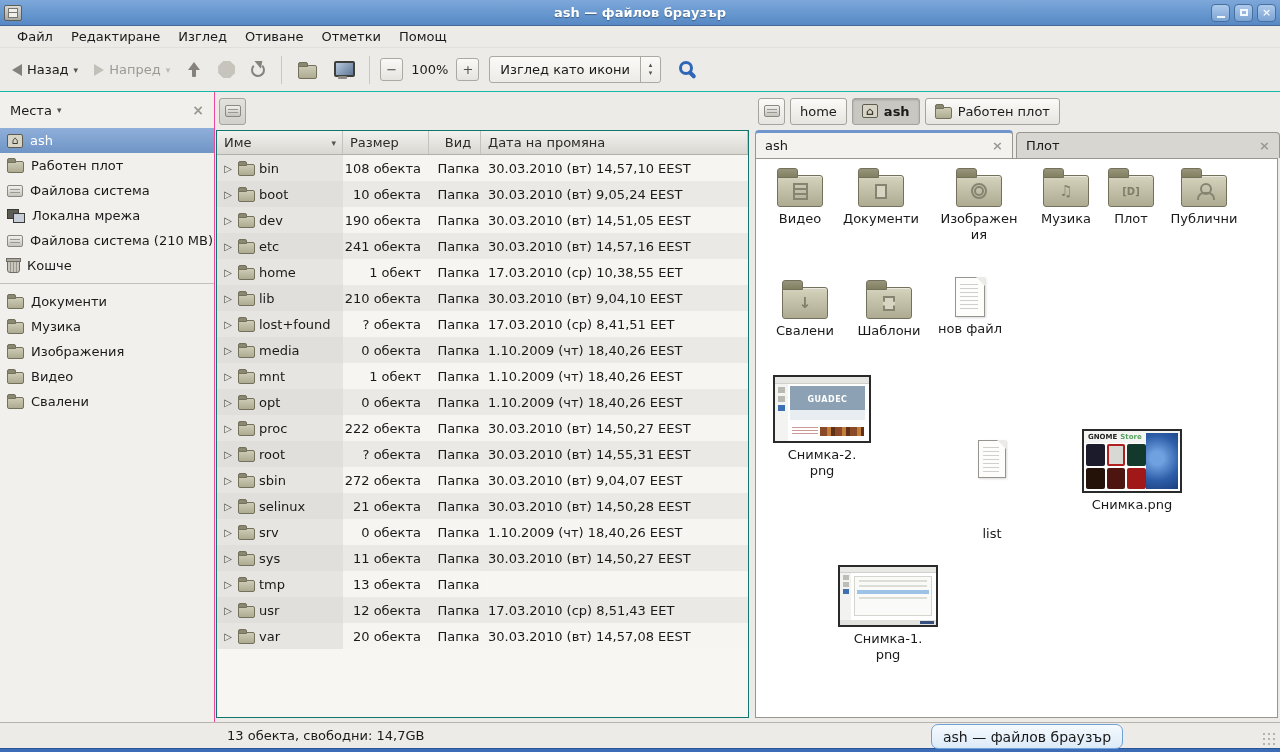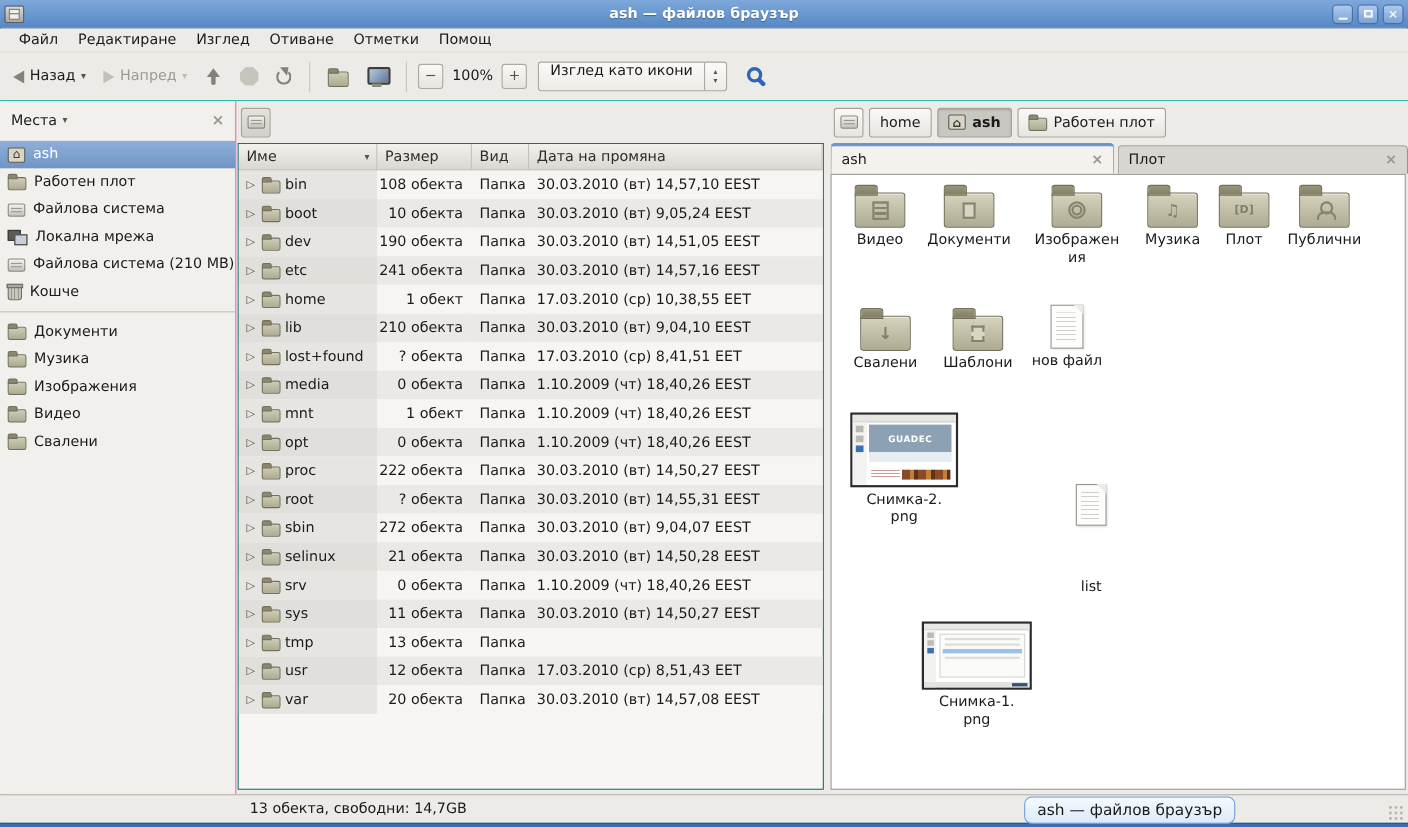--- a/index.html
+++ b/index.html
@@ -57,21 +57,21 @@
   .sfolder::before { content:""; position:absolute; top:-4px; left:-1px; width:8px; height:3px;
     background:#8A8871; border:1px solid #73715C; border-radius:2px 2px 0 0; }
   .compicon { position:relative; width:20px; height:18px; }
   .compicon::before { content:""; position:absolute; top:0; left:1px; width:17px; height:12px;
     background:linear-gradient(135deg,#B7C9DE,#5E7795); border:2px solid #3E3E3A; border-radius:2px; }
   .compicon::after { content:""; position:absolute; bottom:0; left:5px; width:9px; height:3px; background:#8B8B84; border-radius:1px; }
   .zbtn { width:23px; height:23px; border:1px solid #ABA9A2; border-radius:3px;
     background:linear-gradient(#FAF9F7,#E6E4DF); display:flex; align-items:center; justify-content:center;
     font-size:13px; color:#55534C; }
   .zoomlabel { padding:0 4px; }
-  .combo { display:flex; align-items:flex-start; height:27px; border:1px solid #ABA9A2; border-radius:3px;
+  .combo { display:flex; align-items:center; height:27px; border:1px solid #ABA9A2; border-radius:3px;
     background:linear-gradient(#FBFAF8,#EDEBE7); margin-left:6px; }
   .combo .val { padding:0 10px; }
   .combo .spin { border-left:1px solid #ABA9A2; height:100%; width:20px; display:flex; flex-direction:column;
     align-items:center; justify-content:center; font-size:7px; color:#55534C; line-height:1.1; }
   .searchicon { position:relative; width:14px; height:14px; border:3px solid #2F66B8; border-radius:50%; margin:0 6px 4px 8px; }
   .searchicon::after { content:""; position:absolute; width:4px; height:9px; background:#2F66B8;
     right:-4px; bottom:-7px; transform:rotate(-45deg); border-radius:2px; }
 
   
   .content { position:absolute; top:92px; left:0; right:0; bottom:30px; display:flex; }
@@ -108,21 +108,21 @@
   .treepane { width:535px; background:#EDEBE7; display:flex; flex-direction:column; position:relative; }
   .tp-top { height:38px; display:flex; align-items:center; padding-left:4px; }
   .toggle-btn { width:27px; height:27px; border:1px solid #A5A39C; border-radius:3px;
     background:linear-gradient(#E4E2DD,#D2D0CA); display:flex; align-items:center; justify-content:center; }
   .tp-list { flex:1; margin:0 1px 4px 1px; border:1px solid #0f766e; background:#F7F6F3;
     overflow:hidden; display:flex; flex-direction:column; }
   .thead { display:flex; height:24px; background:linear-gradient(#F2F1EE,#D9D7D1);
     border-bottom:1px solid #B2B0A9; flex:none; }
   .th { display:flex; align-items:center; padding-left:7px; border-right:1px solid #C4C2BB; color:#2E2C28; }
   .th .sort { margin-left:auto; margin-right:6px; font-size:9px; color:#55534C; }
-  .c1 { width:126px; flex:none; } .c2 { width:86px; flex:none; } .c3 { width:52px; flex:none; } .c4 { flex:1; }
+  .c1 { width:126px; flex:none; } .c2 { width:86px; flex:none; } .c3 { width:52px; flex:none;justify-content:center; } .c4 { flex:1; }
   .trow { display:flex; height:26px; flex:none; align-items:stretch; }
   .trow .cell { display:flex; align-items:center; }
   .trow .c1 { gap:4px; padding-left:5px; }
   .trow .c2 { justify-content:flex-end; padding-right:8px; }
   .trow .c3 { padding-left:7px; }
   .trow .c4 { padding-left:7px; }
   .trow:nth-child(odd) .c1 { background:#E0DFDB; }
   .trow:nth-child(even) .c1 { background:#E6E5E1; }
   .trow:nth-child(odd)  .c2, .trow:nth-child(odd)  .c3, .trow:nth-child(odd)  .c4 { background:#EAE9E5; }
   .trow:nth-child(even) .c2, .trow:nth-child(even) .c3, .trow:nth-child(even) .c4 { background:#F6F5F2; }
@@ -674,20 +674,38 @@
           </div>
           <div class="ivlabel">Снимка-2.
 png</div>
         </div>
 
         <div class="ivitem" style="left:190px; top:279px;gap:44px;">
           <div class="page small"></div>
           <div class="ivlabel">list</div>
         </div>
 
+        <div class="ivitem" style="left:322px; top:270px; width:108px;">
+          <div class="thumb t-store">
+            <div class="hdr">
+              <span class="g">GNOME</span>
+              <span class="s">Store</span>
+            </div>
+            <div class="shirts">
+              <i style="background:#1B1B2C;"></i>
+                <i style="background:#D8D8D4; box-shadow:inset 0 0 0 2px #B02020;"></i>
+                <i style="background:#12392B;"></i>
+              <i style="background:#241108;"></i>
+                <i style="background:#4E1410;"></i>
+                <i style="background:#A01818;"></i>
+            </div>
+            <div class="sky"></div>
+          </div>
+          <div class="ivlabel">Снимка.png</div>
+        </div>
 
         <div class="ivitem" style="left:80px; top:406px; width:104px;">
           <div class="thumb t-fm">
             <div class="tb"></div>
             <div class="side">
                 <i></i>
                 <i></i>
                 <i class="blue"></i>
               </div>
             <div class="panel">

